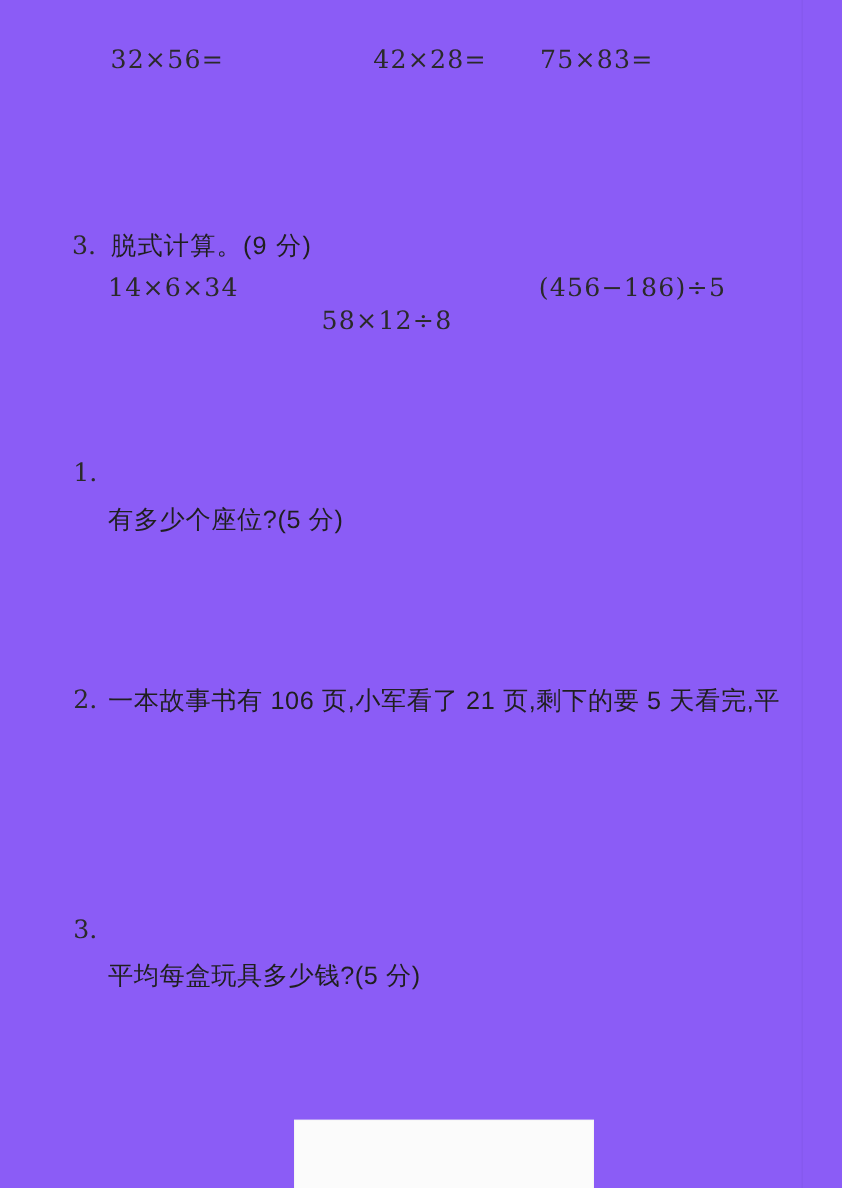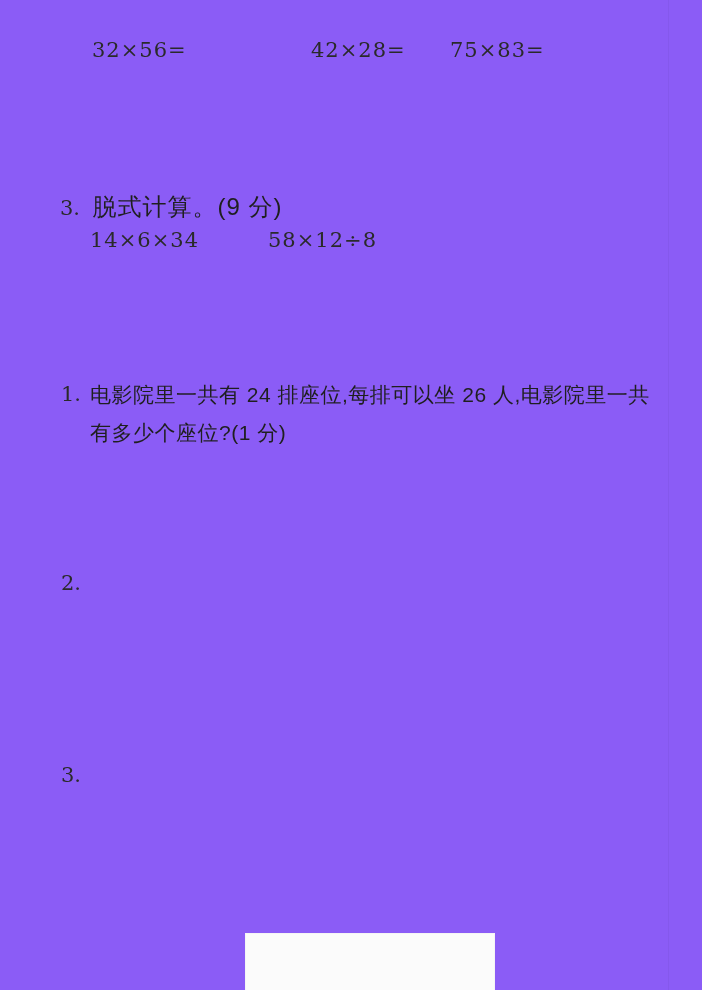--- a/index.html
+++ b/index.html
@@ -28,21 +28,21 @@
   .calc-row-1 { top: 38px; }
   .calc-row-2 { top: 228px; text-align: center; }
 
   
   .subitem-number {
     font-family: "DejaVu Serif", serif;
     font-size: 21px;
     color: #2a2a2a;
   }
   .subitem-title {
-    font-size: 24px;
+    font-size: 21px;
     font-weight: 500;
     color: #1f1f1f;
     letter-spacing: 1px;
   }
 
   
   .section-heading {
     font-size: 22px;
     font-weight: 700;
     color: #111111;
@@ -89,27 +89,29 @@
   <div class="abs math calc-row-1" style="left:92px;">32×56=</div>
   <div class="abs math calc-row-1" style="left:272px;margin-left:39px;">42×28=</div>
   <div class="abs math calc-row-1" style="left:450px;text-align:right;">75×83=</div>
 
   <div class="abs" style="left:60px; top:191px;">
     <span class="subitem-number">3.</span>
     <span class="subitem-title" style="margin-left:8px;">脱式计算。(9 分)</span>
   </div>
 
   <div class="abs math calc-row-2" style="left:90px;">14×6×34</div>
-  <div class="abs math calc-row-2" style="left:268px;">58×12÷8</div>
+  <div class="abs math calc-row-2" style="left:268px;margin-top:27px;">58×12÷8</div>
+  <div class="abs math calc-row-2" style="left:449px;">(456−186)÷5</div>
 
 
   <div class="abs problem-number" style="left:61px; top:382px;">1.</div>
-  <div class="abs problem-line" style="left:90px; top:381px;">电影院里一共有 24 排座位,每排可以坐 26 人,电影院里一共</div>
-  <div class="abs problem-line" style="left:90px; top:419px;">有多少个座位?(1 分)</div>
+  <div class="abs problem-line" style="left:90px; top:419px;">有多少个座位?(5 分)</div>
 
   <div class="abs problem-number" style="left:61px; top:571px;">2.</div>
+  <div class="abs problem-line" style="left:90px; top:570px;">一本故事书有 106 页,小军看了 21 页,剩下的要 5 天看完,平</div>
 
   <div class="abs problem-number" style="left:61px; top:763px;">3.</div>
+  <div class="abs problem-line" style="left:90px; top:799px;">平均每盒玩具多少钱?(5 分)</div>
 
   <div class="scan-seam"></div>
   <div class="scan-shadow"></div>
 
 </div>
 
 </body></html>

